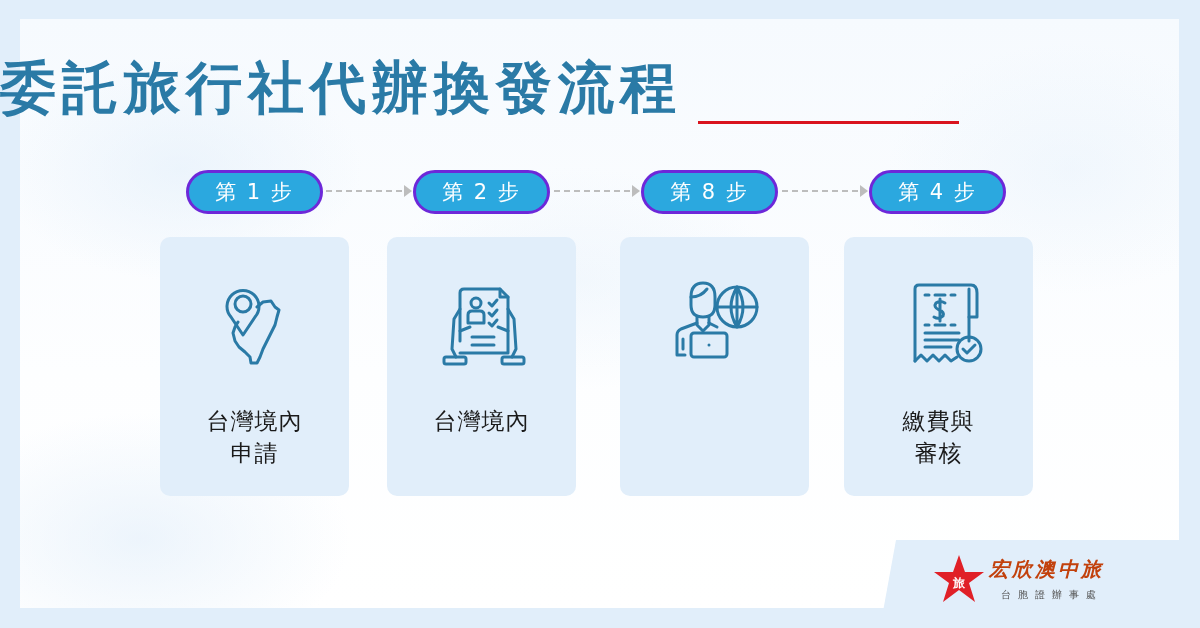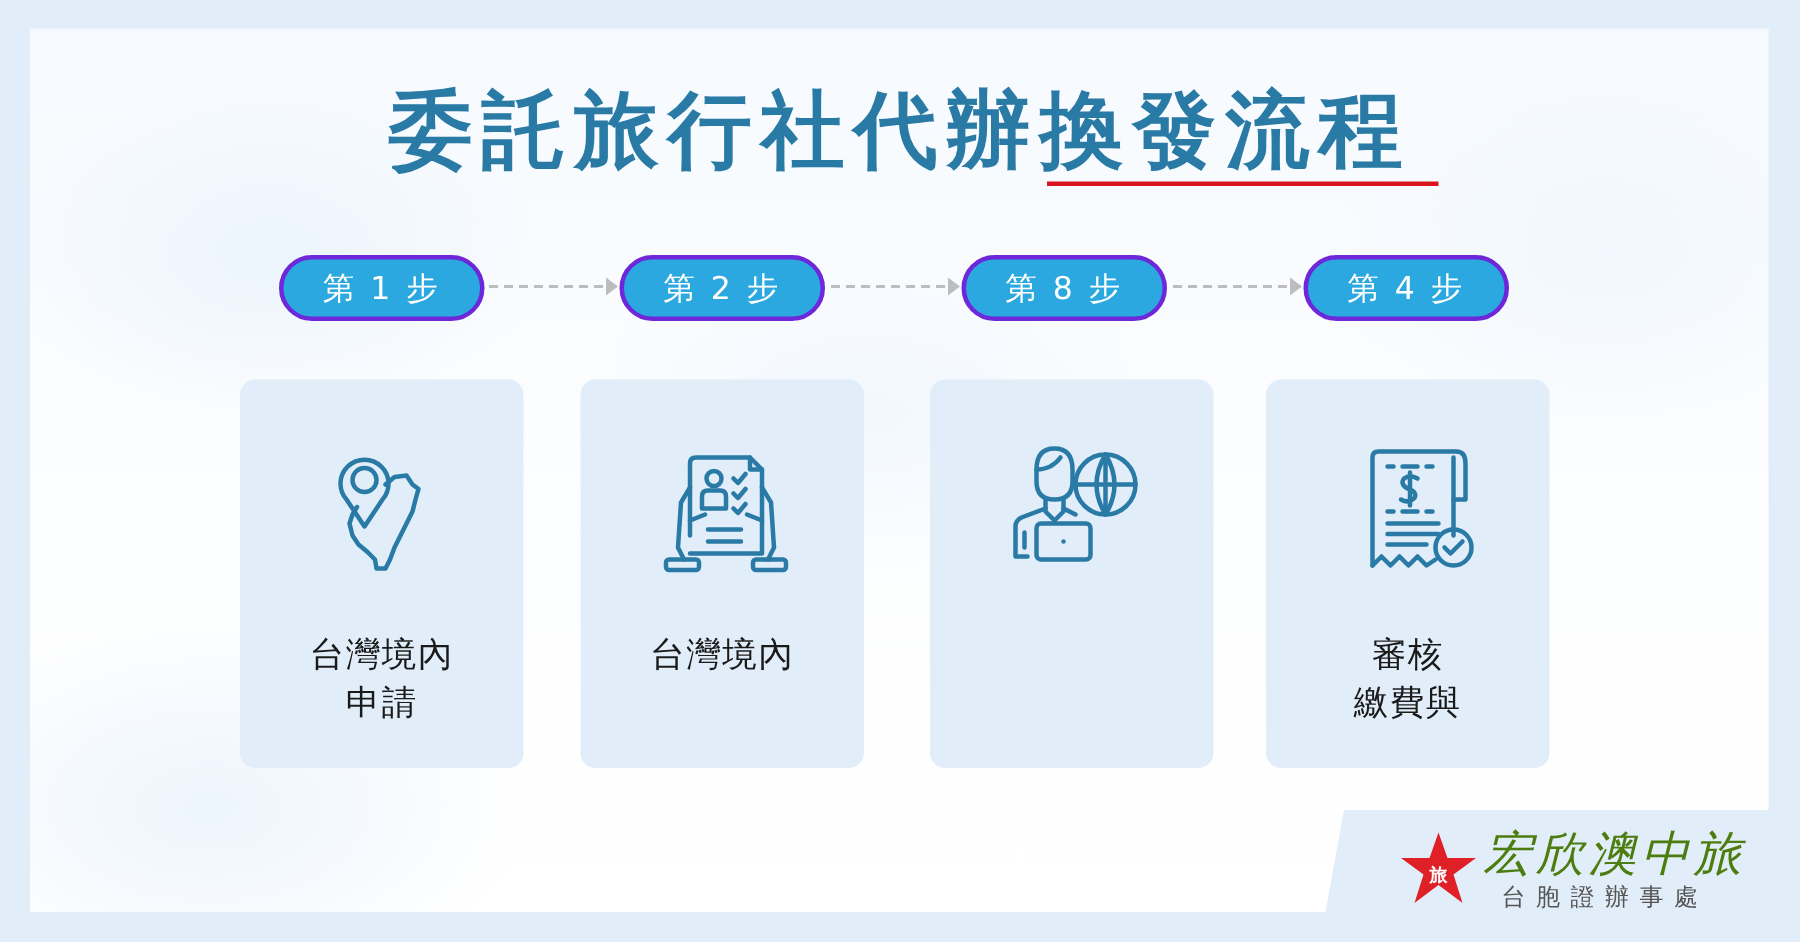--- a/index.html
+++ b/index.html
@@ -25,21 +25,20 @@
       left: 880px; top: 540px;
       width: 320px; height: 88px;
       background: #e1eefa;
       clip-path: polygon(16px 0, 100% 0, 100% 100%, 0 100%);
       border-top-left-radius: 12px;
     }
     .title {
       position: absolute;
       left: 0; top: 55px;
       width: 1200px;
-      text-align: center;
       font-family: "DejaVu Sans", sans-serif;
       font-weight: bold;
       font-size: 56px;
       letter-spacing: 6px;
       color: #2a7aa6;
       line-height: 66px;
     }
     .title-underline {
       position: absolute;
       left: 698px; top: 121px;
@@ -74,21 +73,20 @@
       border-left: 8px solid #bdbdbd;
       border-top: 6px solid transparent;
       border-bottom: 6px solid transparent;
     }
     .card {
       position: absolute;
       top: 237px;
       width: 189px; height: 259px;
       background: #e1eefa;
       border-radius: 10px;
-      margin-top: 16px;
     }
     .card .icon {
       position: absolute;
       left: 50%; top: 38px;
       transform: translateX(-50%);
       width: 100px; height: 100px;
     }
     .card .label {
       position: absolute;
       left: 0; top: 168px;
@@ -102,32 +100,32 @@
     .logo {
       position: absolute;
       left: 933px; top: 552px;
       width: 200px; height: 60px;
     }
     .logo .star { position: absolute; left: 0; top: 2px; width: 52px; height: 50px; }
     .logo .brand {
       position: absolute;
       left: 56px; top: 2px;
       font-family: "DejaVu Serif", serif;
-      font-weight: normal;
+      font-weight: bold;
       font-style: italic;
-      font-size: 32px;
+      font-size: 20px;
       letter-spacing: 3px;
-      color: #4d7c0f;
+      color: #c2410c;
       line-height: 30px;
       white-space: nowrap;
     }
     .logo .sub {
       position: absolute;
       left: 68px; top: 36px;
-      font-size: 16px;
+      font-size: 10px;
       letter-spacing: 7px;
       color: #555;
       white-space: nowrap;
     }
     svg .s { fill: none; stroke: #2a7aa6; stroke-width: 3; stroke-linecap: round; stroke-linejoin: round; }
   </style>
 </head>
 <body>
 
 <div class="panel"></div>
@@ -196,22 +194,22 @@
     <path class="s" d="M80 14 L80 66"></path>
     <path class="s" d="M26 86 L32 80 L38 86 L44 80 L50 86 L56 80 L62 86 L68 82"></path>
     <path class="s" d="M36 20 L40 20 M46 20 L56 20 M62 20 L66 20"></path>
     <path class="s" d="M36 50 L40 50 M46 50 L56 50 M62 50 L66 50"></path>
     <path class="s" d="M56 28 Q51 25 47 28 Q44 32 50 35 Q56 37 54 41 Q50 45 45 42 M51 24 L51 46"></path>
     <path class="s" d="M36 58 L70 58 M36 65 L70 65 M36 72 L62 72"></path>
     <circle class="s" cx="80" cy="74" r="12"></circle>
     <path class="s" d="M74 74 L78 78 L86 70"></path>
   </svg>
   <div class="label">
+    <div>繳費與</div>
     <div>審核</div>
-    <div>繳費與</div>
   </div>
 </div>
 
 <div class="logo">
   <svg class="star" viewBox="0 0 52 50">
     <polygon points="26,1 32,18 51,18 36,29 42,48 26,36 10,48 16,29 1,18 20,18" fill="#e02027"></polygon>
     <text x="26" y="33" text-anchor="middle" font-size="12" font-weight="bold" fill="#ffffff" font-family="DejaVu Sans, sans-serif">旅</text>
   </svg>
   <div class="brand">宏欣澳中旅</div>
   <div class="sub">台胞證辦事處</div>

